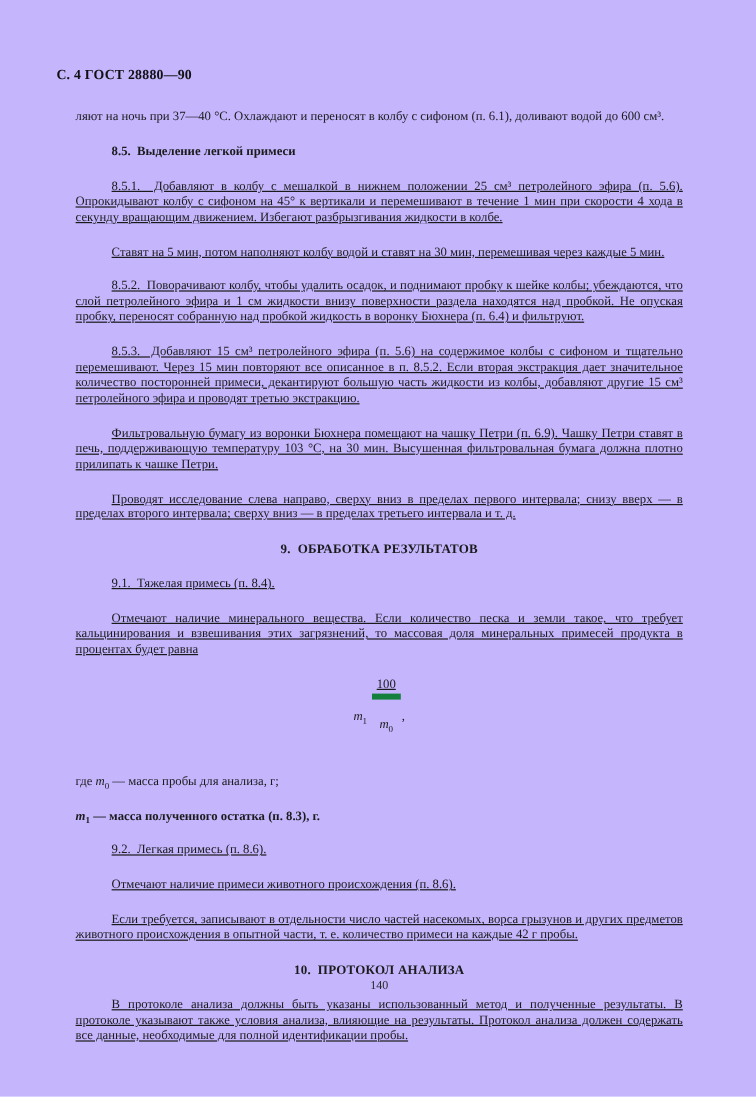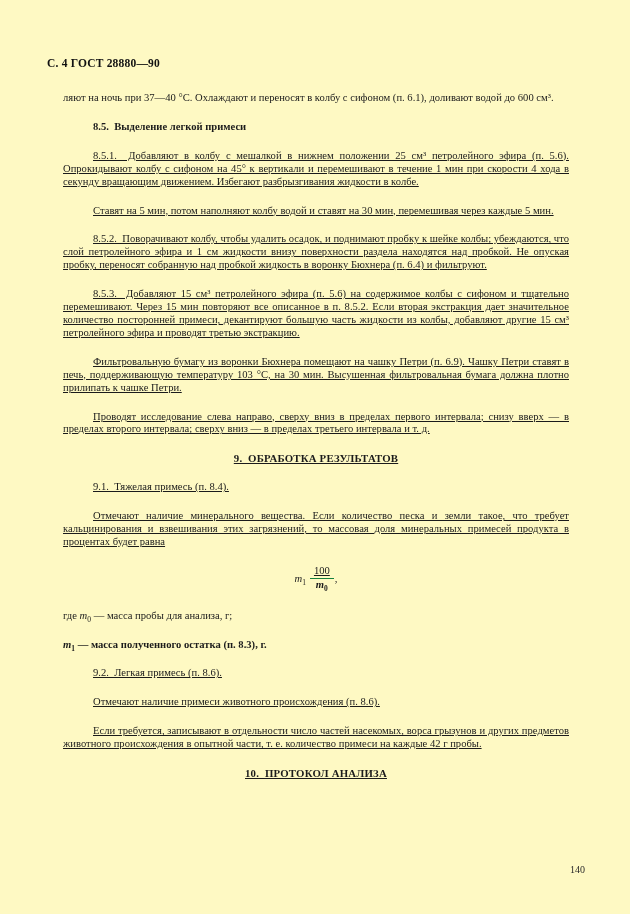--- a/index.html
+++ b/index.html
@@ -7,21 +7,21 @@
     padding: 0;
     width: 630px;
     height: 914px;
     background: #ffffff;
     overflow: hidden;
   }
   .page {
     position: relative;
     width: 630px;
     height: 914px;
-    background: #fef9c3;
+    background: #c4b5fd;
     color: #1b1b1b;
     font-family: "Liberation Serif", "DejaVu Serif", serif;
   }
   .doc {
     position: absolute;
     left: 47px;
     top: 57px;
     width: 538px;
   }
   .running-header {
@@ -47,21 +47,20 @@
     text-indent: 30px;
     font-family: Liberation Serif, serif;
   }
   .section-heading {
     font-size: 10.8px;
     font-weight: bold;
     text-align: center;
     text-indent: 0;
     margin: 14px 0 13px 0 !important;
     letter-spacing: 0.2px;
-    text-decoration: underline;
   }
   .formula-line {
     text-align: center;
     text-indent: 0;
     margin: 3px 0 2px 0 !important;
   }
   .var { font-style: italic; }
   .body-text sub {
     font-size: 7.5px;
     line-height: 0;
@@ -72,36 +71,35 @@
     text-align: center;
     margin: 0 1px 2px 4px;
   }
   .frac .num {
     display: block;
     padding: 0 4px;
     text-decoration: underline;
   }
   .frac .den {
     display: block;
-    border-top: 1px solid #15803d;
-    padding: 0 4px;
-    font-weight: bold;
+    border-top: 5px solid #15803d;
+    padding: 16px 4px;
   }
   .where-line { text-indent: 0; }
   .where-line2 {
     text-indent: 0;
     padding-left: 21px;
     font-weight: bold;
   }
   .page-number {
     position: absolute;
     left: 47px;
     width: 538px;
-    top: 864px;
-    text-align: right;
+    top: 816px;
+    text-align: center;
     font-size: 10px;
     color: #2a2a2a;
   }
 </style>
 </head>
 <body>
 
 <div class="page">
   <div class="doc">
 
@@ -132,18 +130,19 @@
       <p class="where-line"><span>где</span> <span class="var">m</span><sub>0</sub> <span>— масса пробы для анализа, г;</span></p>
 
       <p class="where-line2"><span class="var">m</span><sub>1</sub> <span>— масса полученного остатка (п. 8.3), г.</span></p>
 
       <p class="indent">9.2.&nbsp; Легкая примесь (п. 8.6).</p>
       <p class="indent">Отмечают наличие примеси животного происхождения (п. 8.6).</p>
       <p class="indent">Если требуется, записывают в отдельности число частей насекомых, ворса грызунов и других предметов животного происхождения в опытной части, т. е. количество примеси на каждые 42 г пробы.</p>
 
       <p class="section-heading">10.&nbsp; ПРОТОКОЛ АНАЛИЗА</p>
 
+      <p class="indent">В протоколе анализа должны быть указаны использованный метод и полученные результаты. В протоколе указывают также условия анализа, влияющие на результаты. Протокол анализа должен содержать все данные, необходимые для полной идентификации пробы.</p>
 
     </div>
   </div>
 
   <div class="page-number">140</div>
 </div>
 
 </body></html>

